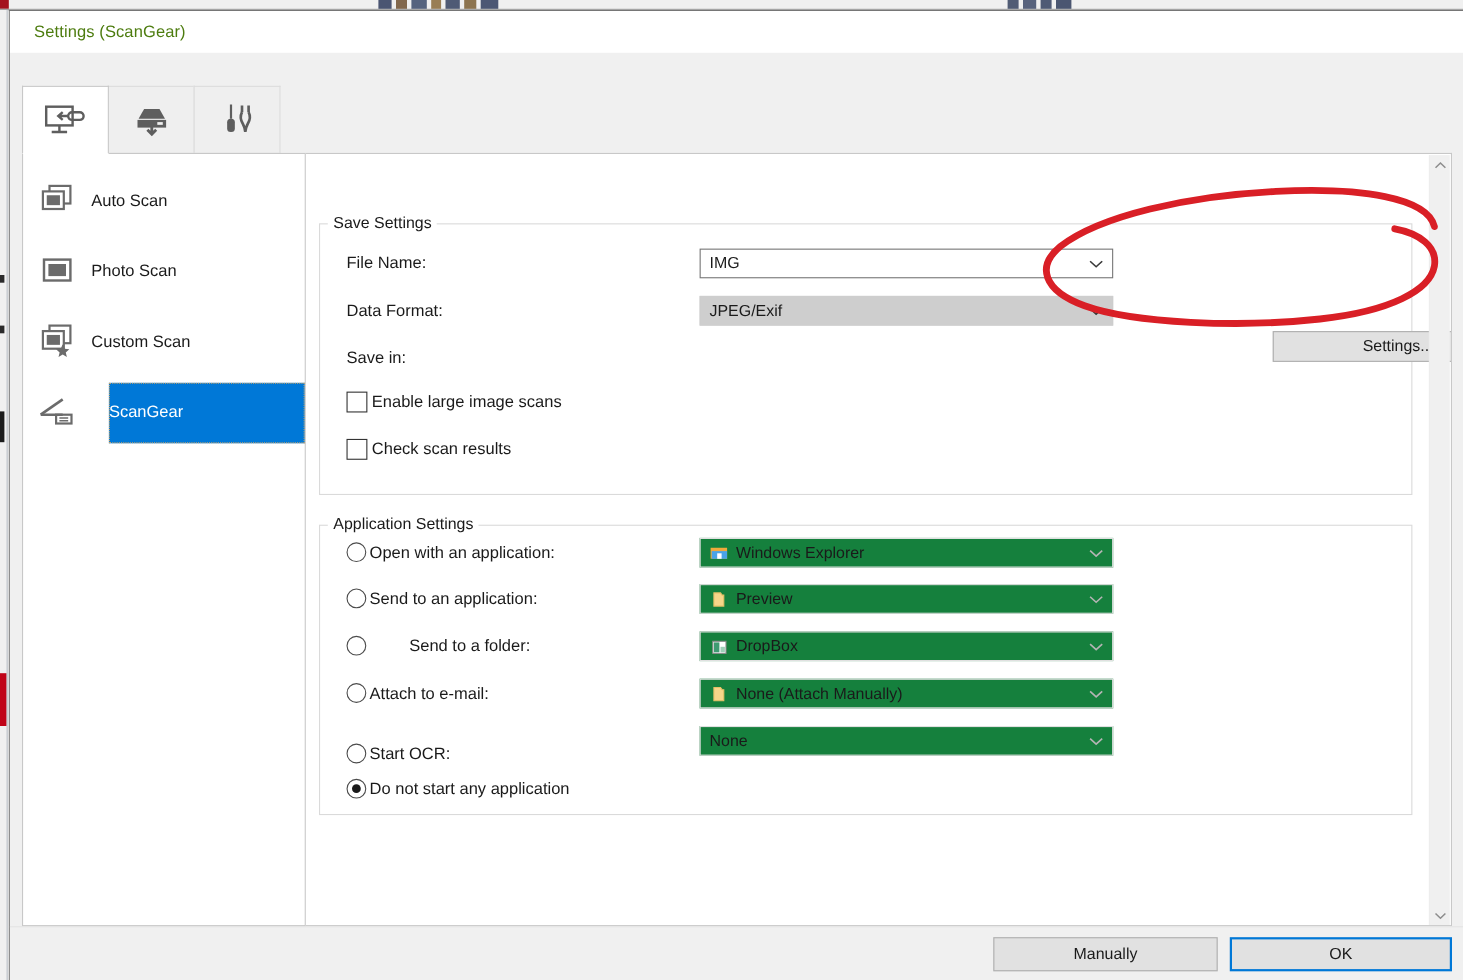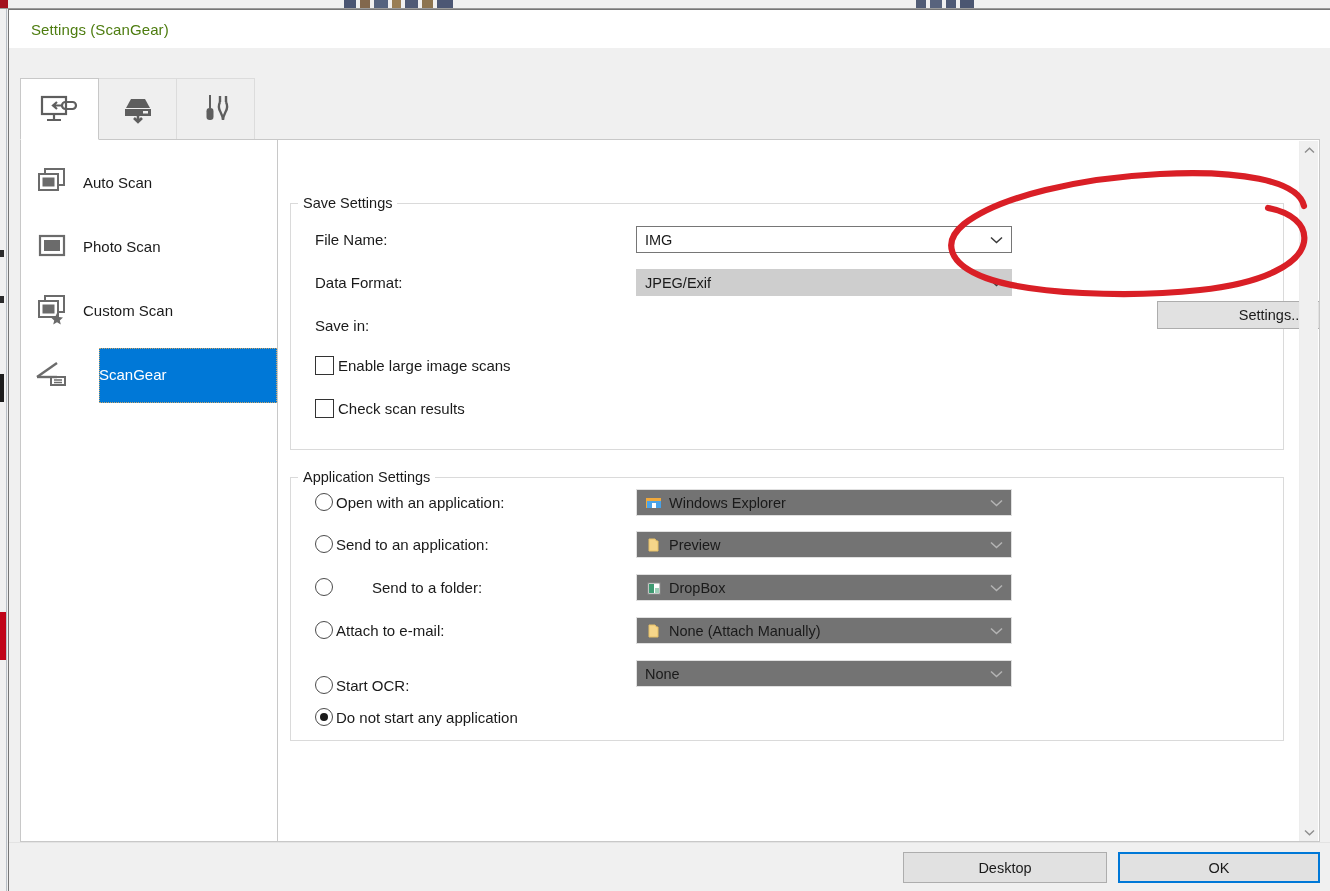--- a/index.html
+++ b/index.html
@@ -154,21 +154,21 @@
   
   .field {
     position: absolute;
     height: 27px;
     display: flex; align-items: center;
     font-size: 14.5px; color: #1a1a1a;
     padding-left: 8px;
     user-select: none;
   }
   .field.editable { background: #ffffff; border: 1px solid #767676; }
-  .field.disabled { background: #737373; border: 1px solid #e0e0e0; text-align: center; }
+  .field.disabled { background: #15803d; border: 1px solid #e0e0e0; text-align: center; }
   .field.disabled-dk { background: #cecece; border: 1px solid #cecece; }
   .field .chev {
     position: absolute; right: 8px; top: 50%;
     transform: translateY(-50%);
     line-height: 0;
   }
 
   .cbox {
     width: 19px; height: 19px;
     border: 1px solid #333333;
@@ -493,21 +493,21 @@
               <path d="M1 1.5 L5.5 5.8 L10 1.5" fill="none" stroke="#8d8d8d" stroke-width="1.4"></path>
             </svg>
         </div>
       </div>
     </div>
 
   </div>
 
   <div class="footer">
     <div class="btn" id="btn-defaults">
-      <span>Desktop</span>
+      <span>Manually</span>
     </div>
     <div class="btn" id="btn-ok">
       <span>OK</span>
     </div>
   </div>
 </div>
 
 <svg id="annotation" viewBox="0 0 372 136">
   <path d="M366 40
            C 360 14, 300 4, 222 8

